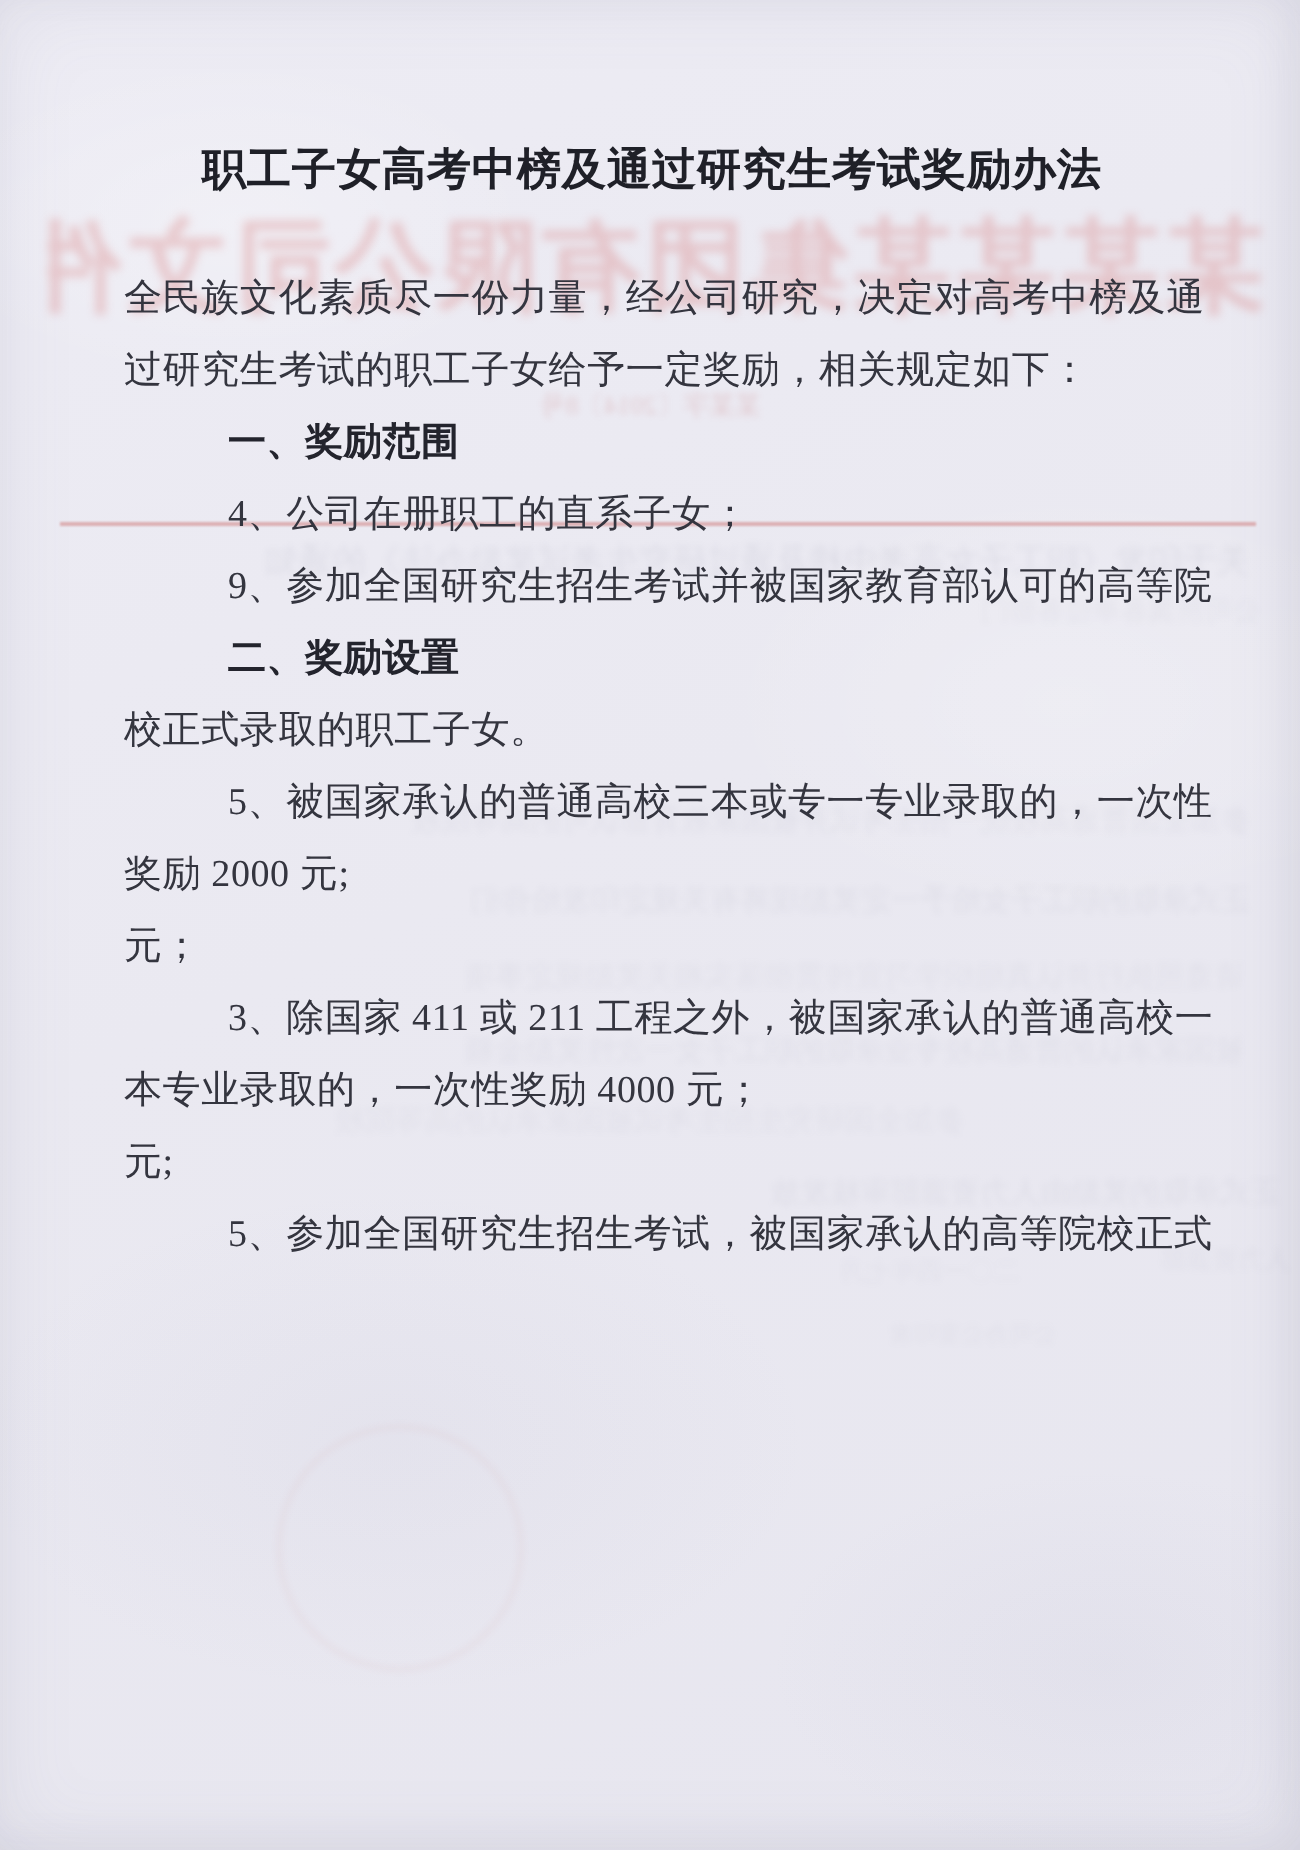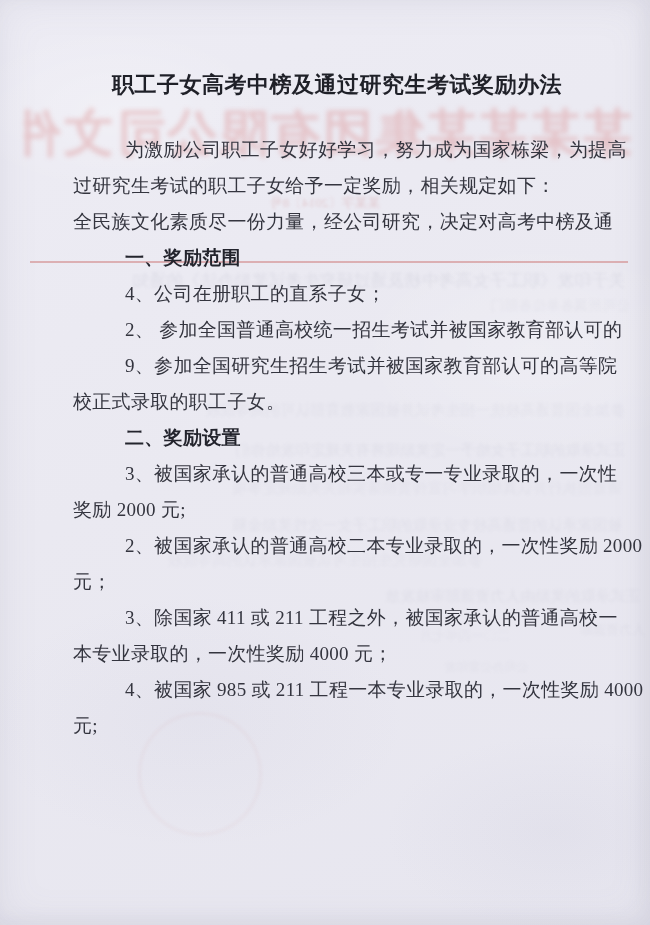--- a/index.html
+++ b/index.html
@@ -54,21 +54,20 @@
   .bleed-stamp{
     position:absolute;left:138px;top:712px;width:118px;height:118px;
     border:3px solid rgba(195,115,115,0.55);border-radius:50%;
     opacity:0.10;filter:blur(1.5px);
   }
 
   
   .doc{
     position:absolute;left:62px;top:70px;width:528px;
     color:#34353f;
-    margin-left:11px;
   }
   .doc-title{
     font-family:"Liberation Sans","DejaVu Sans",sans-serif;
     font-weight:700;font-size:22px;line-height:30px;
     letter-spacing:0.5px;text-align:center;color:#1f2028;
     margin:0 0 32px 0;
   }
   .line{
     font-size:19px;line-height:36px;height:36px;
     letter-spacing:0.3px;white-space:nowrap;
@@ -101,33 +100,30 @@
         <div class="bleed-line" style="left: 540px; top: 621px; width: 105px; font-size: 13px; opacity: 0.09;">人力资源部</div>
         <div class="bleed-line" style="left: 360px; top: 627px; width: 150px; font-size: 13px; opacity: 0.07;">二〇一四年七月</div>
         <div class="bleed-line" style="left: 418px; top: 659px; width: 110px; font-size: 12px; opacity: 0.08;">公司办公室印发</div>
       </div>
     <div class="bleed-stamp"></div>
   </div>
 
   <div class="doc">
     <h1 class="doc-title">职工子女高考中榜及通过研究生考试奖励办法</h1>
     <div id="doc-body">
-        <div class="line indent">为激励公司职工子女好好学习，努力成为国家栋梁，为提高</div>
+        <div class="line">全民族文化素质尽一份力量，经公司研究，决定对高考中榜及通</div>
         <div class="line">过研究生考试的职工子女给予一定奖励，相关规定如下：</div>
-        <div class="line">全民族文化素质尽一份力量，经公司研究，决定对高考中榜及通</div>
         <div class="line indent bold">一、奖励范围</div>
         <div class="line indent">4、公司在册职工的直系子女；</div>
-        <div class="line indent">2、 参加全国普通高校统一招生考试并被国家教育部认可的</div>
         <div class="line indent">9、参加全国研究生招生考试并被国家教育部认可的高等院</div>
+        <div class="line indent bold">二、奖励设置</div>
         <div class="line">校正式录取的职工子女。</div>
-        <div class="line indent bold">二、奖励设置</div>
-        <div class="line indent">3、被国家承认的普通高校三本或专一专业录取的，一次性</div>
+        <div class="line indent">5、被国家承认的普通高校三本或专一专业录取的，一次性</div>
         <div class="line">奖励 2000 元;</div>
-        <div class="line indent">2、被国家承认的普通高校二本专业录取的，一次性奖励 2000</div>
         <div class="line">元；</div>
         <div class="line indent">3、除国家 411 或 211 工程之外，被国家承认的普通高校一</div>
         <div class="line">本专业录取的，一次性奖励 4000 元；</div>
-        <div class="line indent">4、被国家 985 或 211 工程一本专业录取的，一次性奖励 4000</div>
         <div class="line">元;</div>
+        <div class="line indent">5、参加全国研究生招生考试，被国家承认的高等院校正式</div>
       </div>
   </div>
 
 </div>
 
 </body></html>

